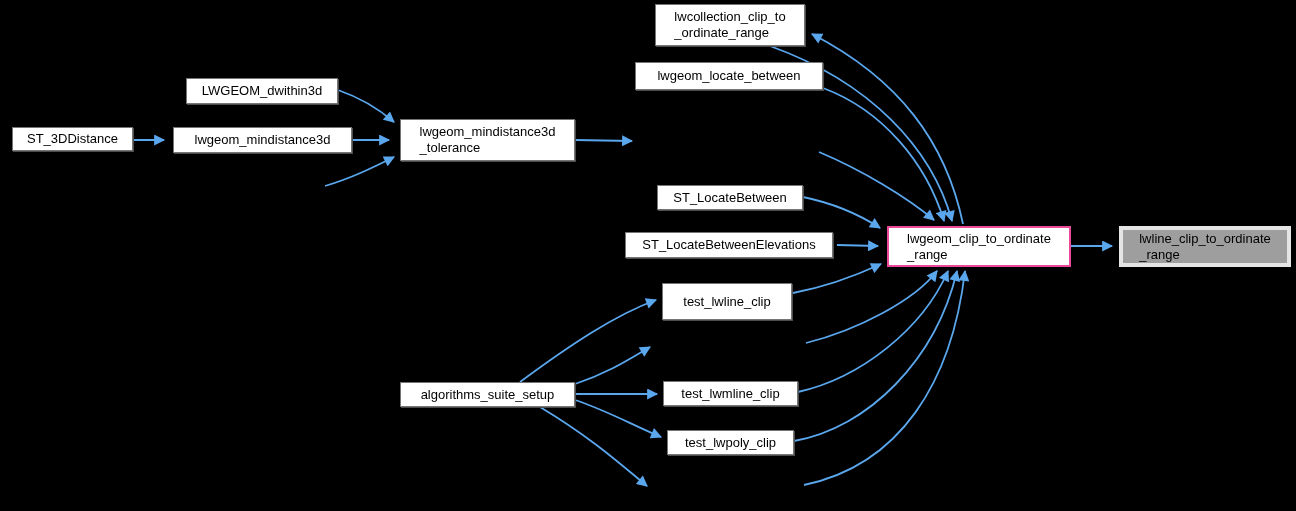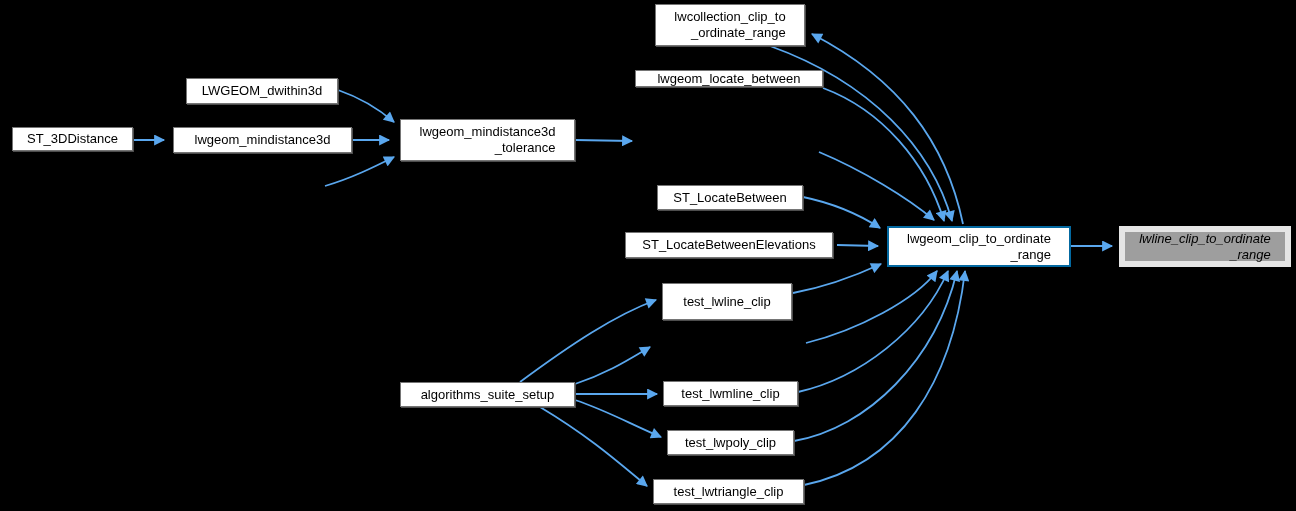--- a/index.html
+++ b/index.html
@@ -15,25 +15,25 @@
     position:absolute;
     background:#ffffff;
     border:1px solid #757575;
     box-shadow:1px 1px 0 #4d4d4d;
     display:flex;align-items:center;justify-content:center;
     box-sizing:border-box;
     cursor:pointer;
   }
   .node span{
     font-size:13px;line-height:16px;color:#000;
-    white-space:pre-line;text-align:right;
+    white-space:pre-line;text-align:left;
     padding:0 4px;
   }
-  .node.focus{border:2px solid #0369a1;box-shadow:none;}
-  .node.target{background:#9e9e9e;border:6px solid #e5e5e5;box-shadow:none;cursor:default;font-style:italic;}
+  .node.focus{border:2px solid #ec4899;box-shadow:none;}
+  .node.target{background:#9e9e9e;border:4px solid #e5e5e5;box-shadow:none;cursor:default;}
   .edge{fill:none;stroke:#5aa7ee;stroke-width:1.8;}
 </style>
 </head>
 <body>
 
 <div id="canvas">
 
   <svg id="edges" width="1296" height="511" viewBox="0 0 1296 511">
     <defs>
       <marker id="arrow" markerUnits="userSpaceOnUse" markerWidth="13" markerHeight="11" viewBox="0 0 10 10" refX="9" refY="5" orient="auto">
@@ -74,41 +74,38 @@
       <span>lwgeom_mindistance3d</span>
     </div>
   <div class="node" style="left:400px;top:119px;width:175px;height:42px">
       <span>lwgeom_mindistance3d
 _tolerance</span>
     </div>
   <div class="node" style="left:655px;top:4px;width:150px;height:42px">
       <span>lwcollection_clip_to
 _ordinate_range</span>
     </div>
-  <div class="node" style="left:635px;top:70px;width:188px;height:17px">
+  <div class="node" style="left:635px;top:62px;width:188px;height:28px">
       <span>lwgeom_locate_between</span>
     </div>
   <div class="node" style="left:657px;top:185px;width:146px;height:25px">
       <span>ST_LocateBetween</span>
     </div>
   <div class="node" style="left:625px;top:232px;width:208px;height:26px">
       <span>ST_LocateBetweenElevations</span>
     </div>
   <div class="node" style="left:662px;top:283px;width:130px;height:37px">
       <span>test_lwline_clip</span>
     </div>
   <div class="node" style="left:663px;top:381px;width:135px;height:25px">
       <span>test_lwmline_clip</span>
     </div>
   <div class="node" style="left:667px;top:430px;width:127px;height:25px">
       <span>test_lwpoly_clip</span>
     </div>
-  <div class="node" style="left:653px;top:479px;width:151px;height:25px">
-      <span>test_lwtriangle_clip</span>
-    </div>
   <div class="node" style="left:400px;top:382px;width:175px;height:25px">
       <span>algorithms_suite_setup</span>
     </div>
   <div class="node focus" style="left:887px;top:226px;width:184px;height:41px">
       <span>lwgeom_clip_to_ordinate
 _range</span>
     </div>
   <div class="node target" style="left:1119px;top:226px;width:172px;height:41px">
       <span>lwline_clip_to_ordinate
 _range</span>

